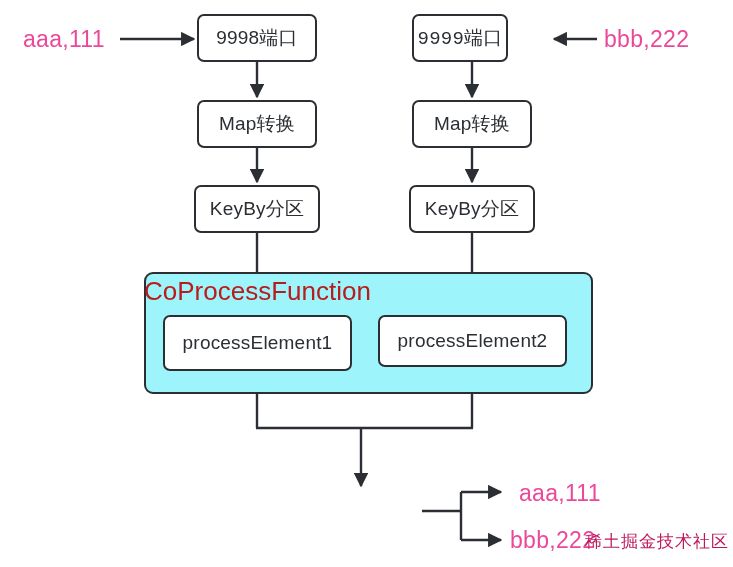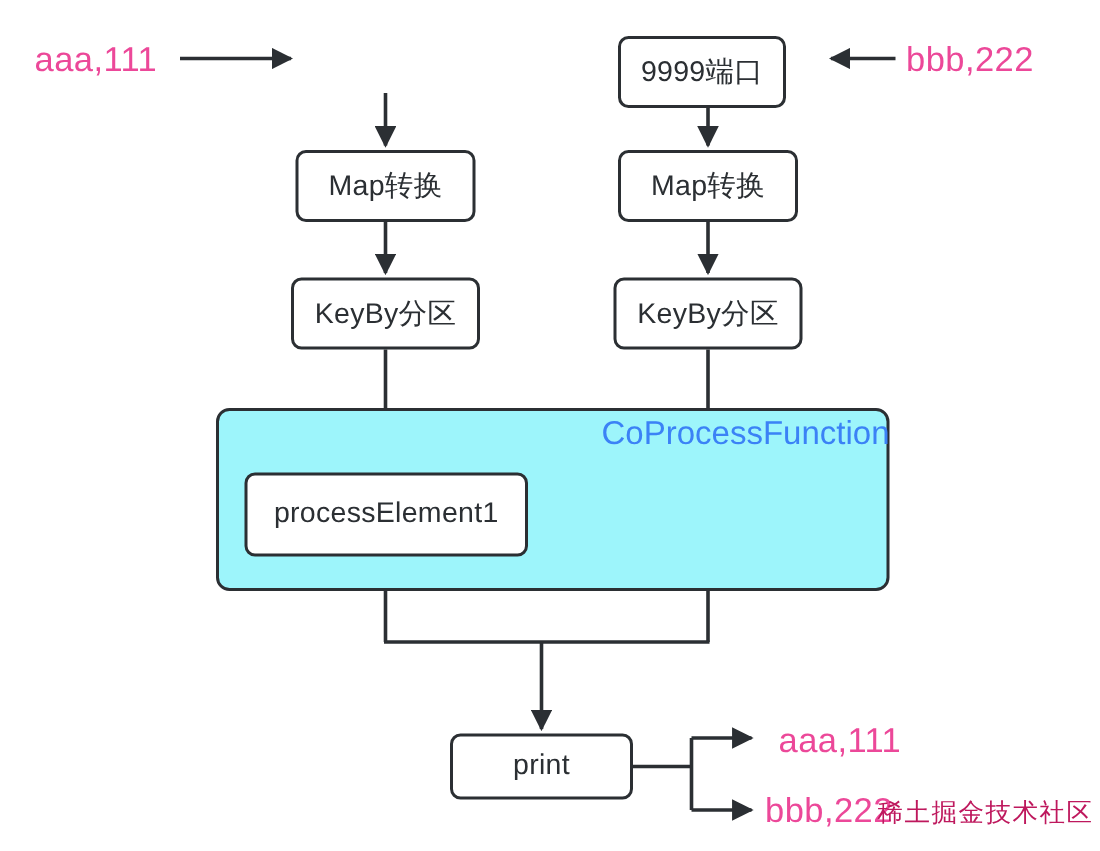--- a/index.html
+++ b/index.html
@@ -40,24 +40,24 @@
   }
   .group-box {
     position: absolute;
     box-sizing: border-box;
     background: #9df5fb;
     border: 2.4px solid #2b2f33;
     border-radius: 9px;
   }
   .group-label {
     position: absolute;
-    color: #3b82f6;
-    font-size: 22px;
+    color: #b91c1c;
+    font-size: 26px;
     white-space: nowrap;
-    text-align: right;
+    text-align: left;
   }
   .edge-label {
     position: absolute;
     color: #ec4899;
     font-size: 23px;
     white-space: nowrap;
     letter-spacing: 0.3px;
     text-align: right;
   }
   .watermark-cn {
@@ -116,31 +116,32 @@
       <line x1="461" y1="540" x2="501" y2="540" marker-end="url(#arrow)"></line>
     </g>
   </svg>
 
   <div class="edge-label" style="left:23px; top:26px;">aaa,111</div>
   <div class="edge-label" style="left:604px; top:26px;">bbb,222</div>
 
   <div class="group-box" style="left:144px; top:272px; width:449px; height:122px;"></div>
   <div class="group-label" style="left:144px; top:276px; width:449px;">CoProcessFunction</div>
 
-  <div class="node-box" style="left:412px; top:24px; width:112px; height:48px;">9999端口</div>
+  <div class="node-box" style="left:197px; top:14px; width:120px; height:48px;">9998端口</div>
+  <div class="node-box" style="left:412px; top:14px; width:96px; height:48px;font-family:Liberation Mono, monospace;">9999端口</div>
 
   <div class="node-box" style="left:197px; top:100px; width:120px; height:48px;">Map转换</div>
   <div class="node-box" style="left:412px; top:100px; width:120px; height:48px;">Map转换</div>
 
   <div class="node-box" style="left:194px; top:185px; width:126px; height:48px;">KeyBy分区</div>
   <div class="node-box" style="left:409px; top:185px; width:126px; height:48px;">KeyBy分区</div>
 
   <div class="node-box" style="left:163px; top:315px; width:189px; height:56px;">processElement1</div>
+  <div class="node-box" style="left:378px; top:315px; width:189px; height:52px;">processElement2</div>
 
-  <div class="node-box" style="left:300px; top:489px; width:122px; height:44px;">print</div>
 
   <div class="edge-label" style="left:519px; top:480px;">aaa,111</div>
   <div class="edge-label" style="left:510px; top:527px;">bbb,222</div>
 
   <div class="watermark-cn" style="left:585px; top:530px;">稀土掘金技术社区</div>
   <div class="watermark-url" style="left:460px; top:546px;">https://juejin.cn/user/dejavu</div>
 
 </div>
 
 </body></html>

